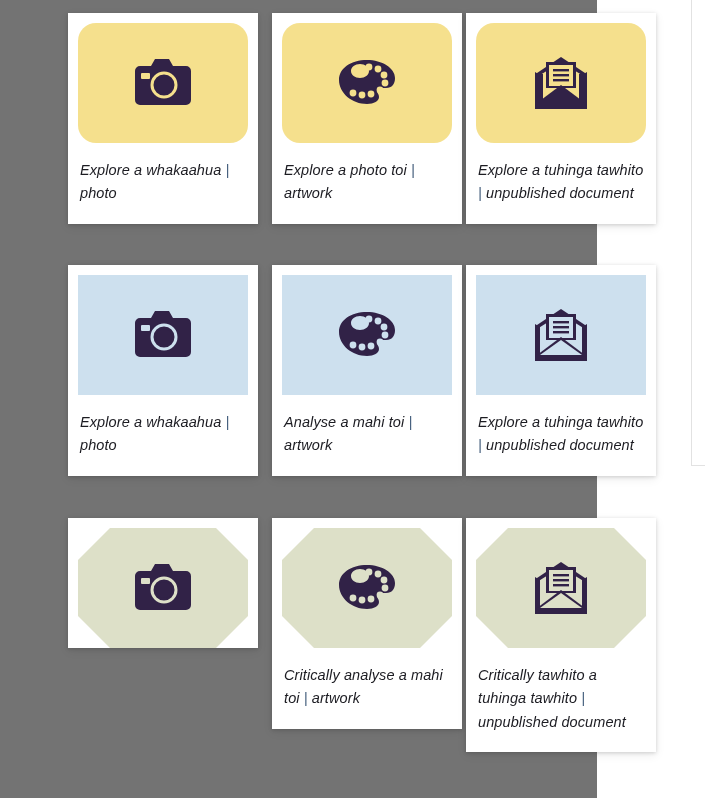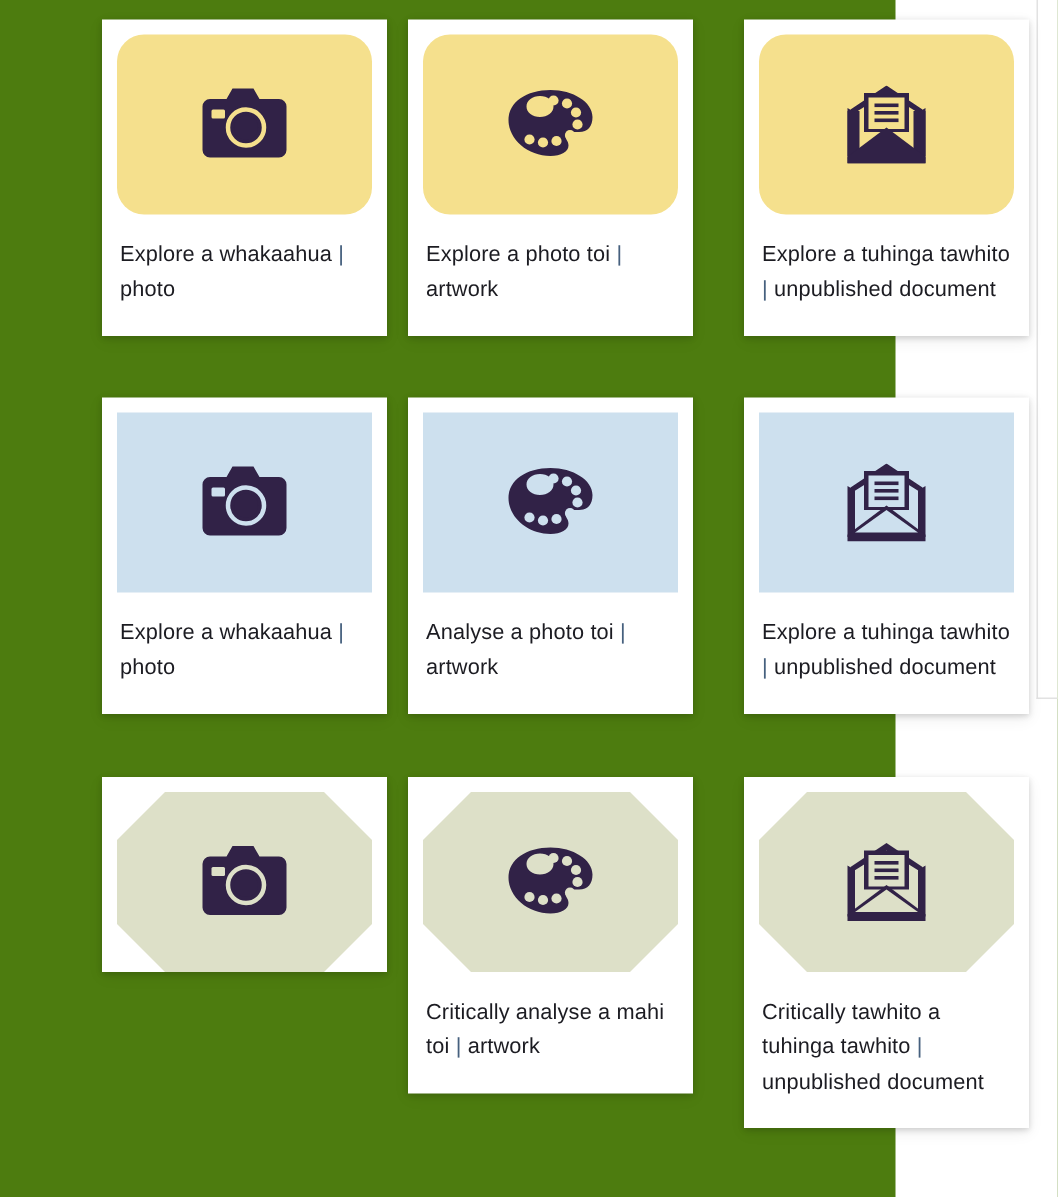--- a/index.html
+++ b/index.html
@@ -7,21 +7,22 @@
     margin: 0; padding: 0;
     width: 705px; height: 798px;
     background: #ffffff;
     font-family: "Liberation Sans", sans-serif;
     overflow: hidden;
   }
   #stage {
     position: relative;
     width: 597px;
     height: 798px;
-    background: #4d7c0f;
+    background: #737373;
+    font-style: italic;
   }
 
   
   .panel-edge {
     position: absolute;
     left: 691px;
     top: -4px;
     width: 14px;
     height: 470px;
     border-left: 1px solid #e2e2e2;
@@ -46,21 +47,21 @@
 
   .card {
     position: absolute;
     top: 0;
     width: 190px;
     background: #ffffff;
     box-shadow: 0 1px 4px rgba(0,0,0,0.16), 0 3px 10px rgba(0,0,0,0.07);
   }
   .col-0 { left: 0px; }
   .col-1 { left: 204px; }
-  .col-2 { left: 428px; }
+  .col-2 { left: 398px; }
 
   .media {
     width: 170px;
     height: 120px;
     margin: 10px auto 0 auto;
     display: flex;
     align-items: center;
     justify-content: center;
     position: relative;
   }
@@ -196,21 +197,21 @@
               <circle cx="48" cy="17" r="3.4" fill="#CDE0EE"></circle>
               <circle cx="49" cy="25" r="3.4" fill="#CDE0EE"></circle>
               <circle cx="44" cy="32" r="3.4" fill="#CDE0EE"></circle>
               <circle cx="35" cy="36" r="3.4" fill="#CDE0EE"></circle>
               <circle cx="26" cy="37" r="3.4" fill="#CDE0EE"></circle>
               <circle cx="17" cy="35" r="3.4" fill="#CDE0EE"></circle>
             </svg>
           </span>
         </div>
         <div class="card-label">
-          <span>Analyse a photo toi </span><span class="sep">|</span><span> artwork</span>
+          <span>Analyse a mahi toi </span><span class="sep">|</span><span> artwork</span>
         </div>
       </div>
 
       <div class="card col-2">
         <div class="media shape-square fill-blue">
           <span>
             <svg class="icon-svg" width="56" height="52" viewBox="0 0 56 52" aria-hidden="true">
               <path fill="#312247" d="M28 0 4 16v4l24-15 24 15v-4z"></path>
               <rect x="13" y="5" width="30" height="26" fill="#312247"></rect>
               <rect x="16" y="8" width="24" height="21" fill="#CDE0EE"></rect>

